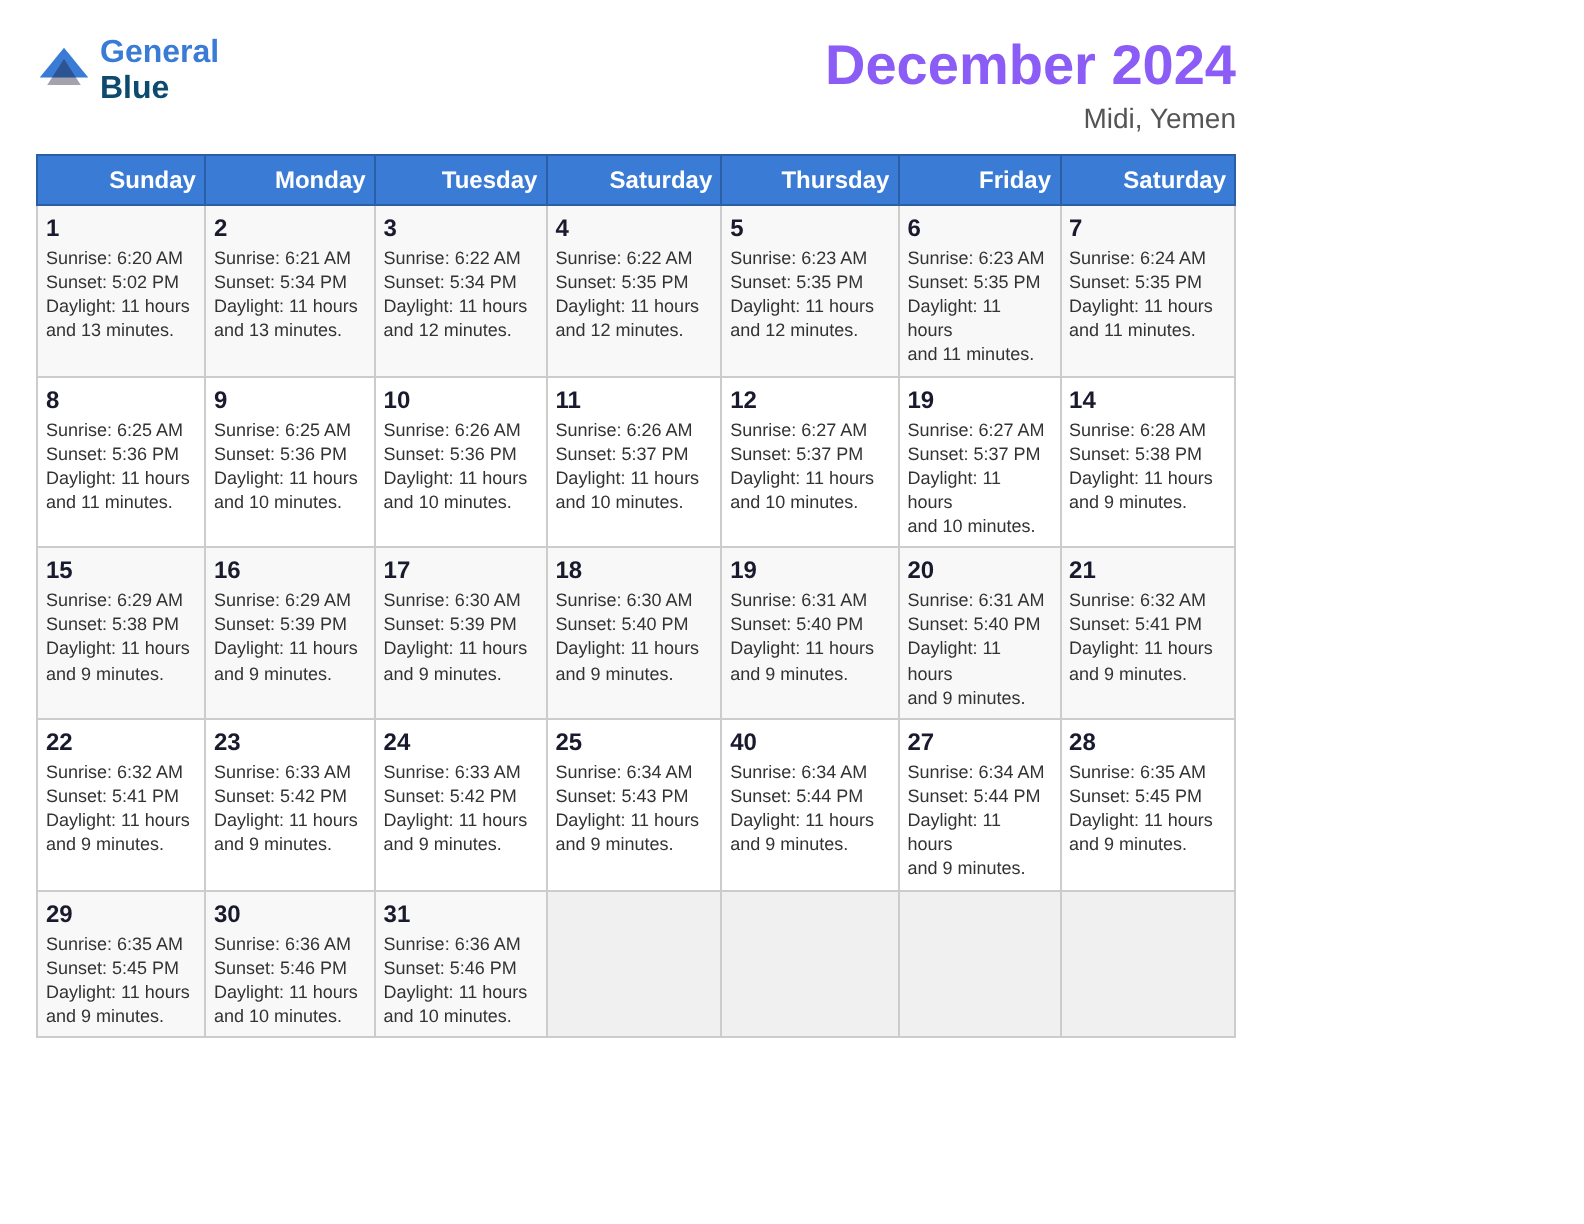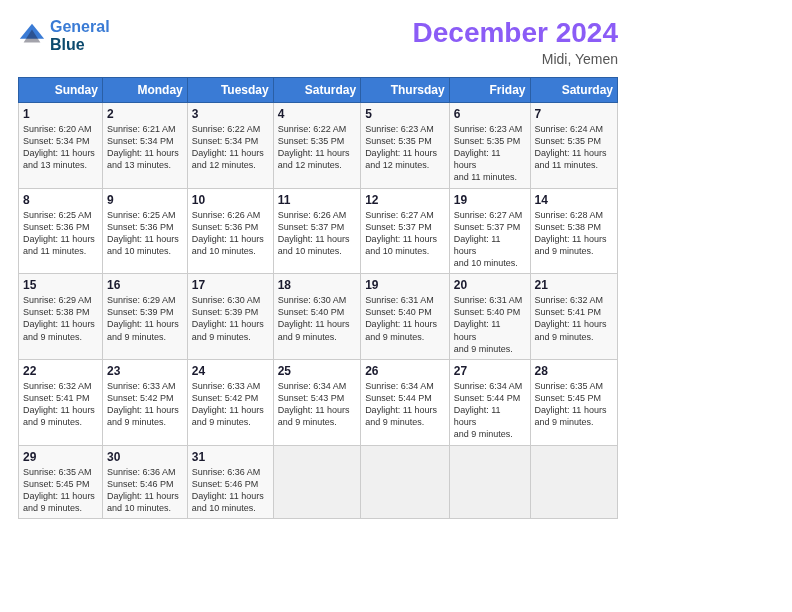--- a/index.html
+++ b/index.html
@@ -118,21 +118,21 @@
           <th>Thursday</th>
           <th>Friday</th>
           <th>Saturday</th>
         </tr>
     </thead>
     <tbody id="calendar-body">
     <tr>
           <td>
             <span class="day-num">1</span>
             <div class="day-detail" style="white-space: pre-line;">Sunrise: 6:20 AM
-Sunset: 5:34 PM
+Sunset: 5:02 PM
 Daylight: 11 hours
 and 13 minutes.</div>
           </td>
           <td>
             <span class="day-num">2</span>
             <div class="day-detail" style="white-space: pre-line;">Sunrise: 6:21 AM
 Sunset: 5:34 PM
 Daylight: 11 hours
 and 13 minutes.</div>
           </td>
@@ -297,21 +297,21 @@
 and 9 minutes.</div>
           </td>
           <td>
             <span class="day-num">25</span>
             <div class="day-detail" style="white-space: pre-line;">Sunrise: 6:34 AM
 Sunset: 5:43 PM
 Daylight: 11 hours
 and 9 minutes.</div>
           </td>
           <td>
-            <span class="day-num">26</span>
+            <span class="day-num">40</span>
             <div class="day-detail" style="white-space: pre-line;">Sunrise: 6:34 AM
 Sunset: 5:44 PM
 Daylight: 11 hours
 and 9 minutes.</div>
           </td>
           <td>
             <span class="day-num">27</span>
             <div class="day-detail" style="white-space: pre-line;">Sunrise: 6:34 AM
 Sunset: 5:44 PM
 Daylight: 11 hours

